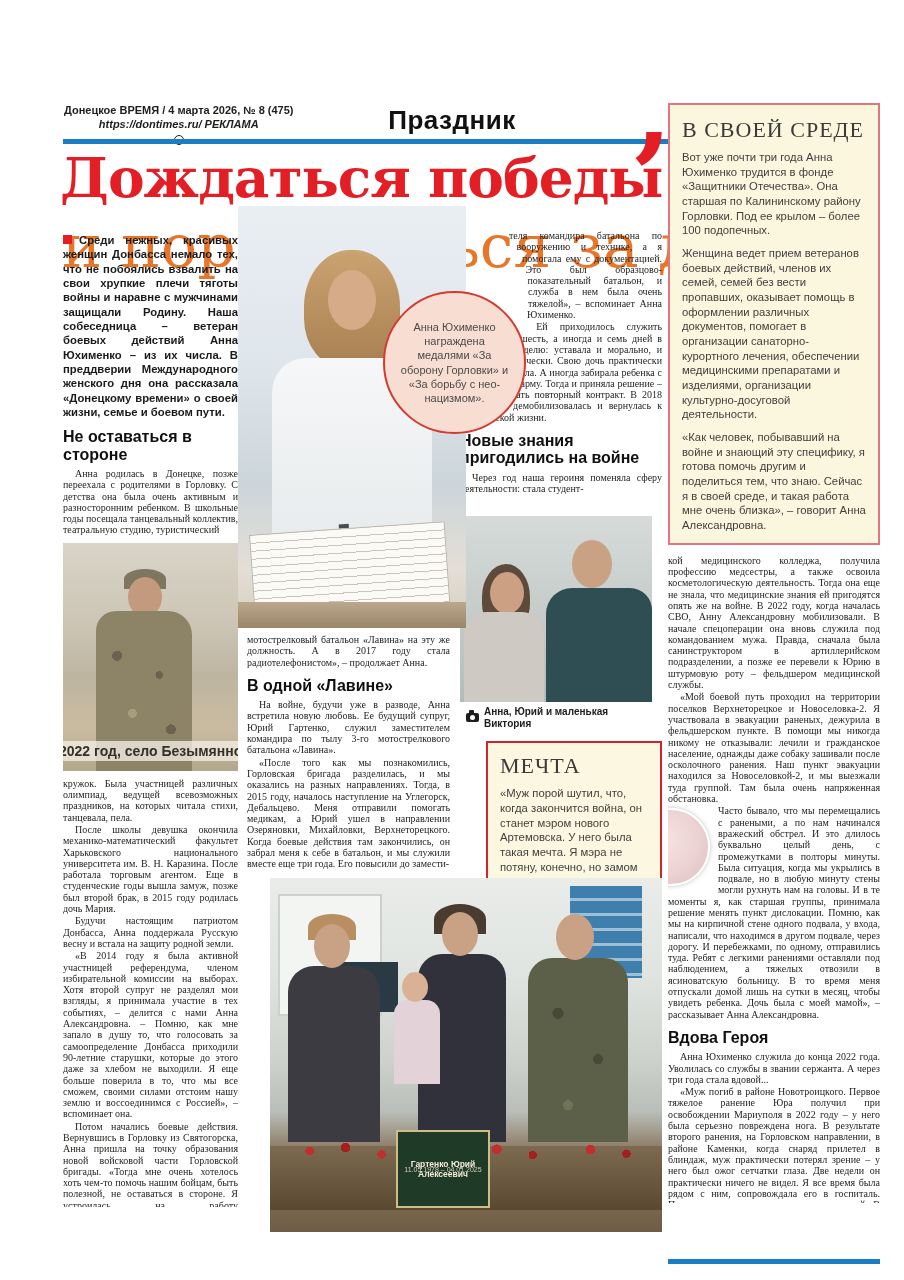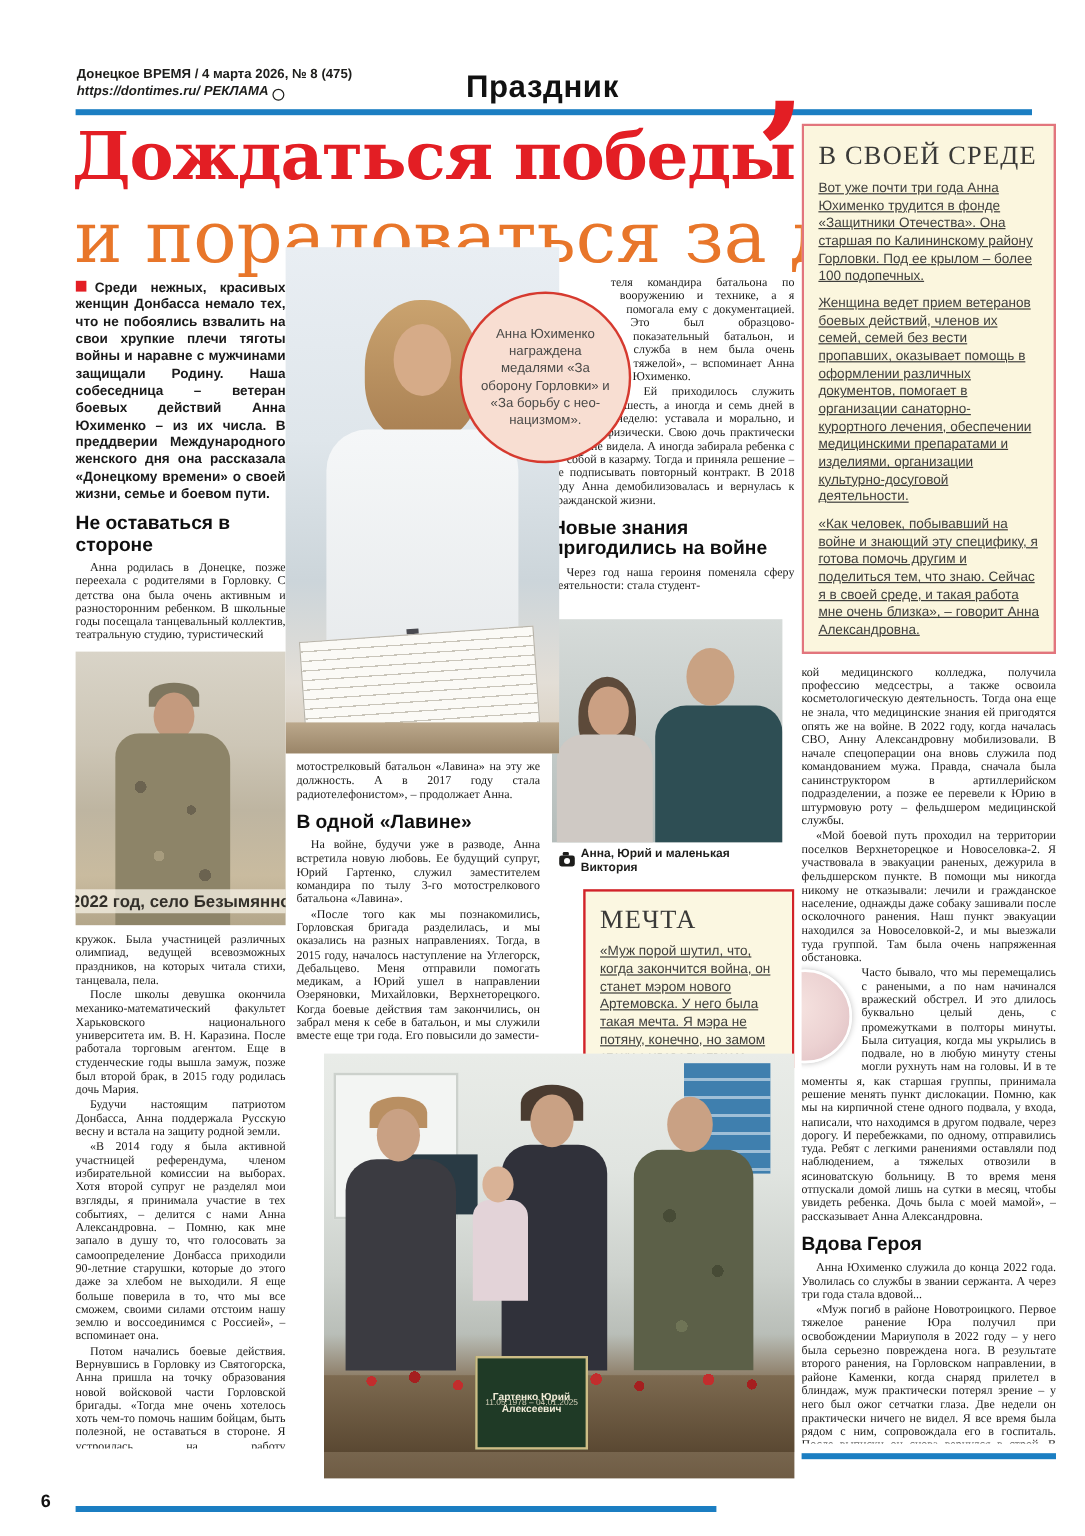--- a/index.html
+++ b/index.html
@@ -1,25 +1,25 @@
 <!DOCTYPE html>
 <html lang="ru"><head>
 <meta charset="utf-8">
 <style>
   * { margin:0; padding:0; box-sizing:border-box; }
   html,body { background:#ffffff; }
   #page {
     position:relative; width:904px; height:1280px; background:#ffffff;
     font-family:"Liberation Serif", serif; color:#1d1d1b; overflow:hidden;
   }
-  .abs { position:absolute; }
+  .abs { position:absolute;margin-top:48px; }
 
   
   .masthead-left { left:64px; top:56px; font-family:"Liberation Sans", sans-serif; font-weight:bold; font-size:11px; line-height:1.25; color:#1d1d1b; }
-  .masthead-url { font-style:italic; display:flex; align-items:flex-end; gap:3px; }
+  .masthead-url { font-style:italic; display:flex; align-items:center; gap:3px;flex-direction:column; }
   .badge-circle { display:inline-block; width:10px; height:10px; border:1.3px solid #1d1d1b; border-radius:50%; }
   .section-label { left:0; right:0; top:57px; text-align:center; font-family:"Liberation Sans", sans-serif; font-weight:bold; font-size:26px; letter-spacing:.5px; color:#111; }
   .rule-top { left:63px; top:91px; width:797px; height:5px; background:#1b7ec2; }
 
   
   .hl-main { left:60px; top:102px; font-family:"DejaVu Serif", serif; font-weight:bold; font-size:55px; letter-spacing:-1px; color:#e31e24; line-height:1; }
   .hl-sub  { left:62px; top:168px; font-family:"DejaVu Serif", serif; font-size:60px; color:#e8762a; line-height:1; }
   .quote-orn { left:630px; top:70px; font-family:"DejaVu Serif", serif; font-weight:bold; font-size:118px; color:#e31e24; line-height:1; }
 
   
@@ -55,21 +55,21 @@
     background:rgba(246,241,229,.75); border-radius:7px; padding:2px 8px; white-space:nowrap;
     display:flex; align-items:flex-end; gap:4px;
     font-family:"Liberation Sans", sans-serif; font-weight:bold; font-size:14px; color:#33302a;
   }
   .cam { position:relative; display:inline-block; width:13px; height:9px; background:#1d1d1b; border-radius:2px; flex:none; }
   .cam::before { content:""; position:absolute; top:-3px; left:3px; width:5px; height:3px; background:#1d1d1b; border-radius:1px 1px 0 0; }
   .cam::after  { content:""; position:absolute; top:2px;  left:4px; width:5px; height:5px; background:#fff; border-radius:50%; }
 
   
   .box-heading { font-family:"Liberation Serif", serif; font-size:22px; letter-spacing:1px; color:#3a3a38; margin-bottom:7px; }
-  .box-text { font-family:"Liberation Sans", sans-serif; font-size:11.3px; line-height:1.3; color:#3f3f3d; text-align:left;text-decoration:underline; }
+  .box-text { font-family:"Liberation Sans", sans-serif; font-size:11.3px; line-height:1.3; color:#3f3f3d; text-align:left; }
   .box-text + .box-text { margin-top:8px; }
   .sidebar-box { border:2px solid #e2757d; background:#fbf6de; padding:12px 12px 10px; margin-bottom:10px; }
   .dream-box { border:2px solid #d2232a; background:#fbf7e1; padding:10px 12px 12px; margin-top:8px; }
 
   
   .ph { position:relative; overflow:hidden; }
   .ph div { position:absolute; }
 
   .photo-big { position:absolute; left:238px; top:206px; width:228px; height:422px; z-index:1;
     background:linear-gradient(180deg,#e9eef3 0%,#dfe6eb 38%,#ccd5da 66%,#e3ded6 86%,#d7cdbd 100%); }

